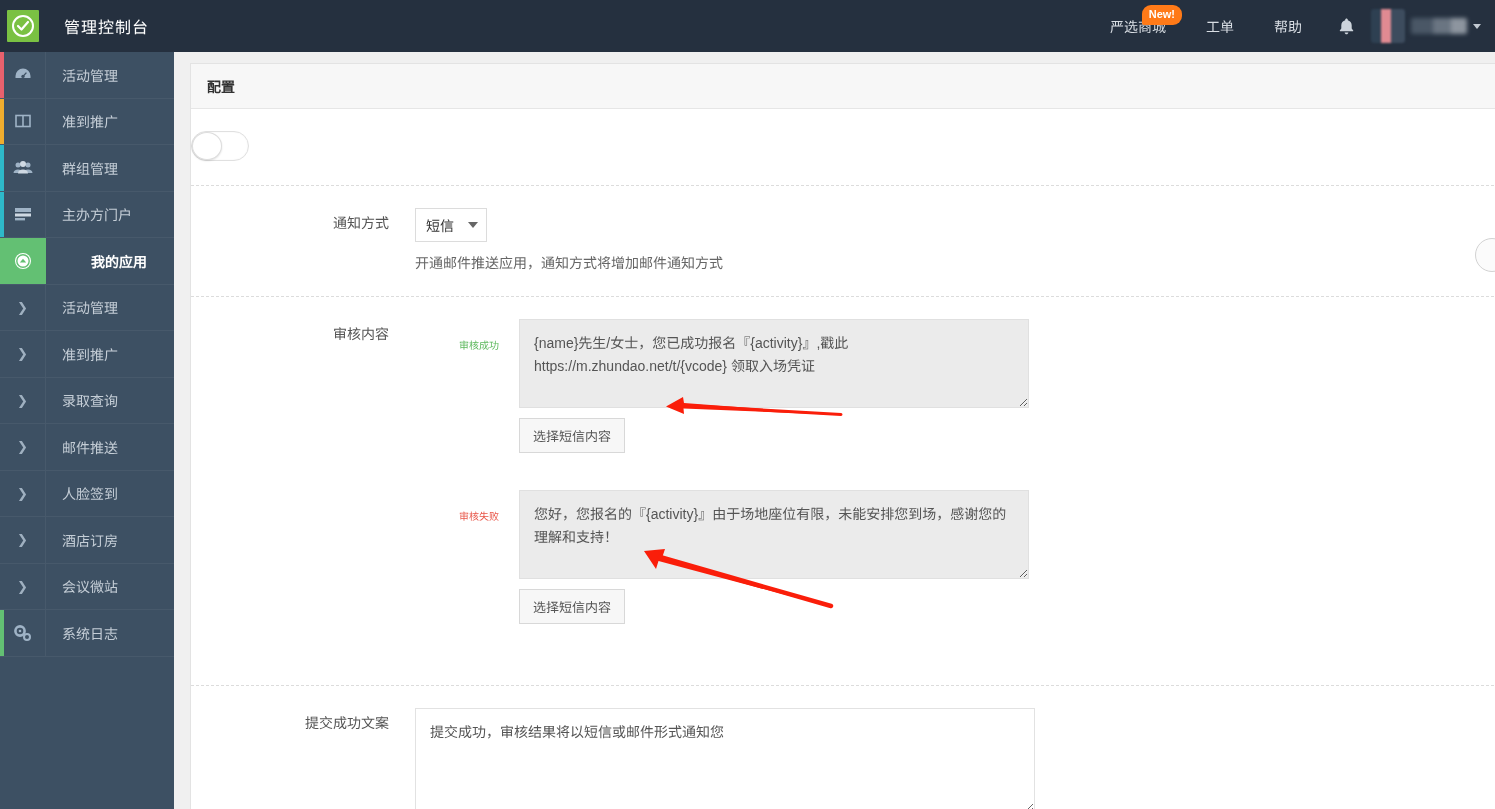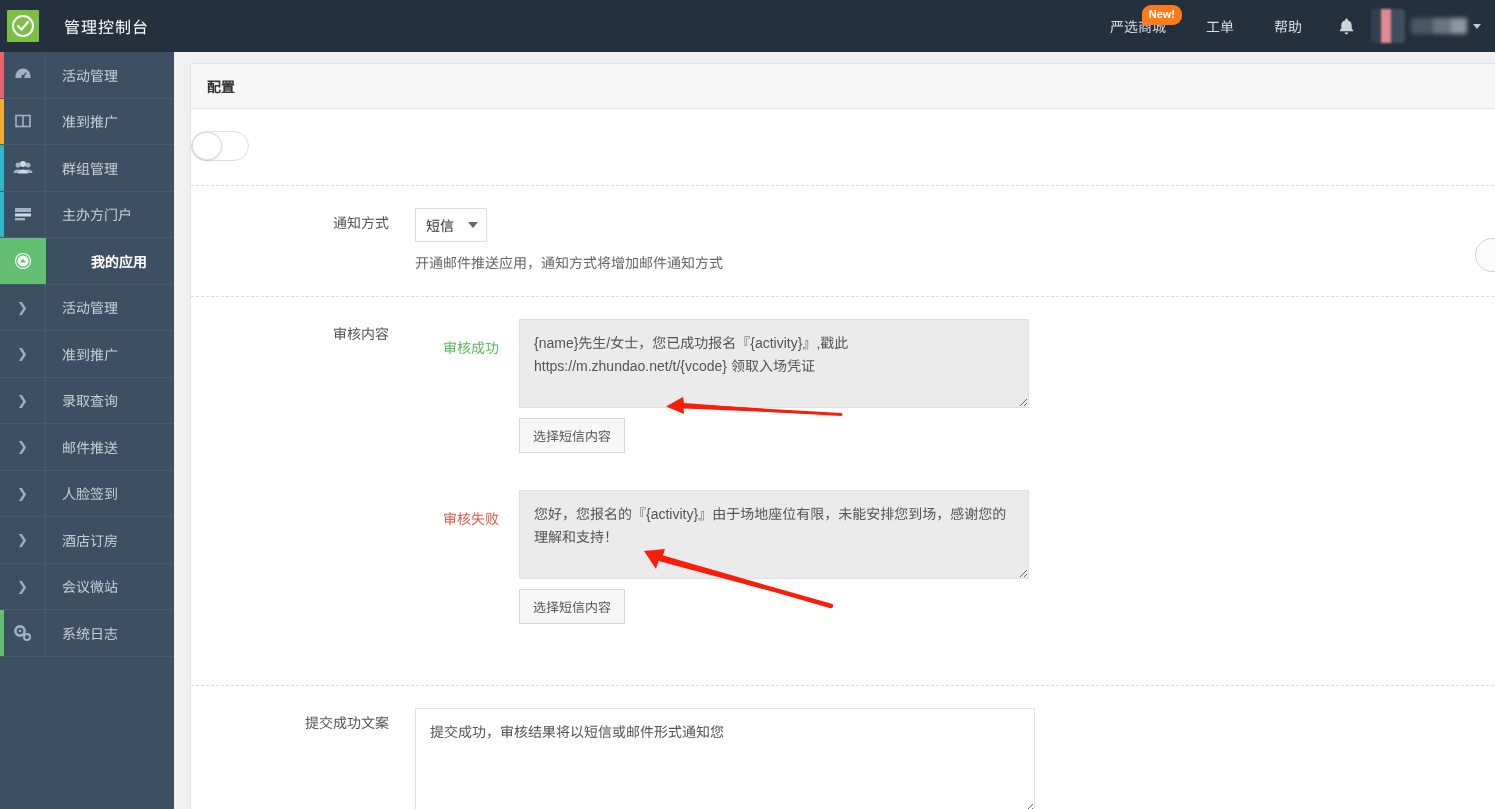--- a/index.html
+++ b/index.html
@@ -246,21 +246,21 @@
     display: flex;
     align-items: flex-start;
     margin-bottom: 0px;
   }
   .sub-label {
     width: 104px;
     min-width: 104px;
     text-align: right;
     padding-right: 20px;
     padding-top: 18px;
-    font-size: 14px;
+    font-size: 10px;
   }
   .sub-label.success { color: #5cb85c; }
   .sub-label.fail { color: #e8574a; }
   .ta {
     width: 510px;
     height: 89px;
     border: 1px solid #e0e0e0;
     background: #ebebeb;
     resize: vertical;
     font-family: "Liberation Sans", "DejaVu Sans", sans-serif;

